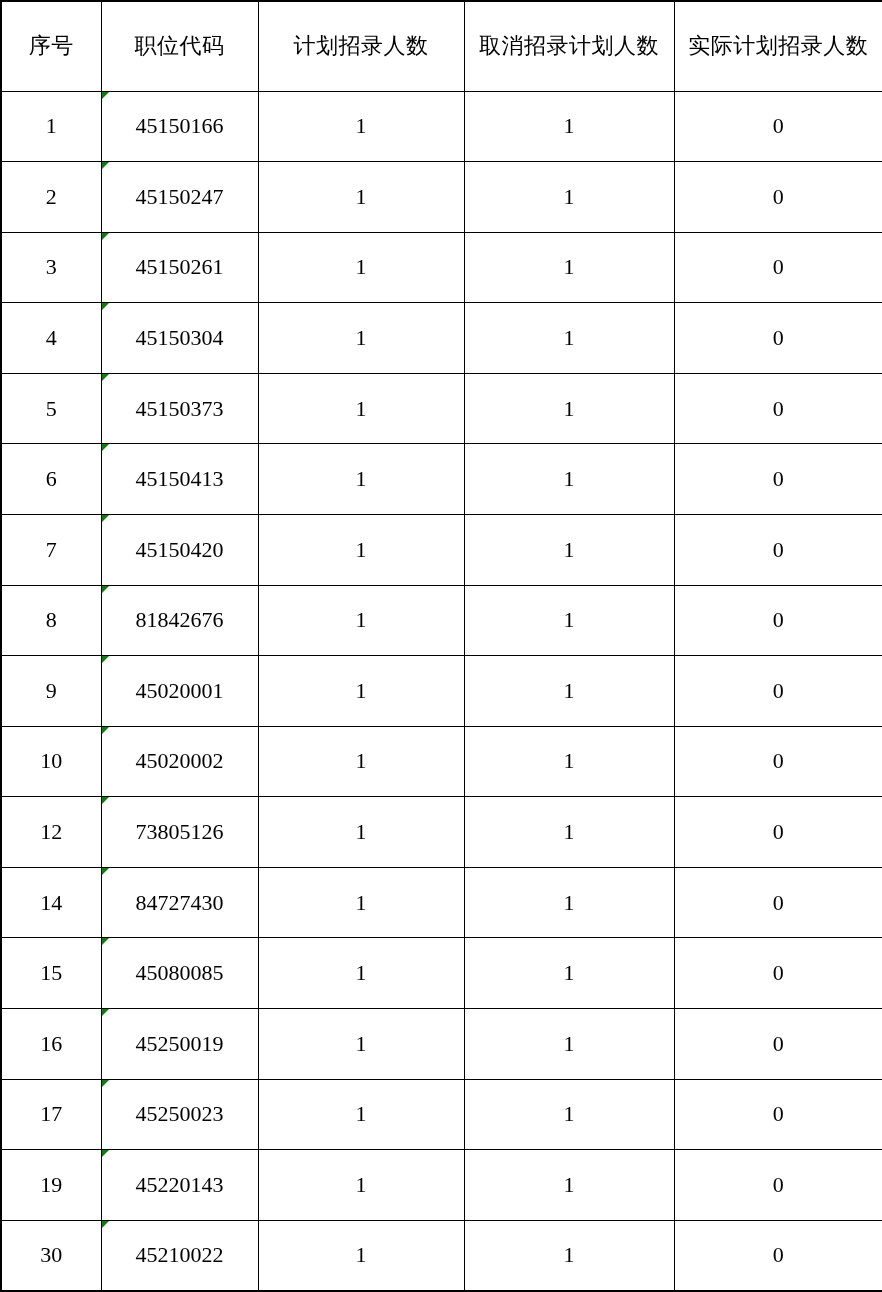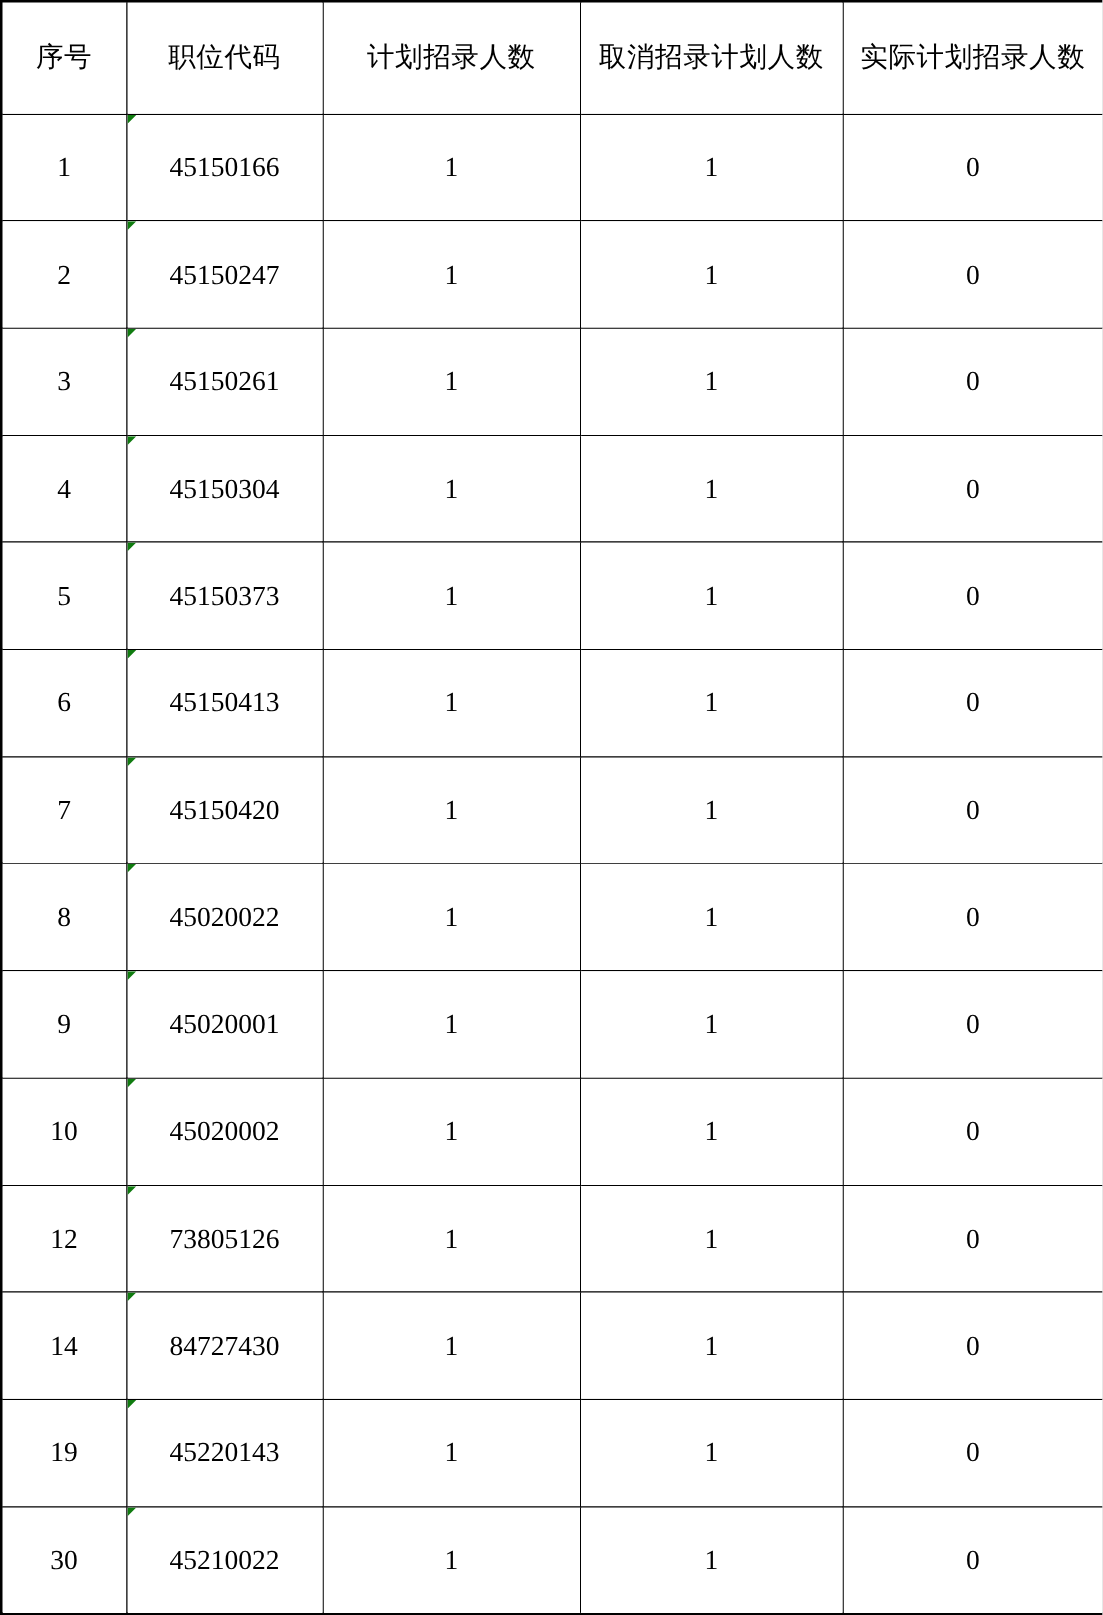--- a/index.html
+++ b/index.html
@@ -132,21 +132,21 @@
         </tr>
         <tr>
           <td><span>7</span></td>
           <td><span class="err-tri"></span><span>45150420</span></td>
           <td><span>1</span></td>
           <td><span>1</span></td>
           <td><span>0</span></td>
         </tr>
         <tr>
           <td><span>8</span></td>
-          <td><span class="err-tri"></span><span>45020022</span></td>
+          <td><span class="err-tri"></span><span>81842676</span></td>
           <td><span>1</span></td>
           <td><span>1</span></td>
           <td><span>0</span></td>
         </tr>
         <tr>
           <td><span>9</span></td>
           <td><span class="err-tri"></span><span>45020001</span></td>
           <td><span>1</span></td>
           <td><span>1</span></td>
           <td><span>0</span></td>
@@ -161,20 +161,41 @@
         <tr>
           <td><span>12</span></td>
           <td><span class="err-tri"></span><span>73805126</span></td>
           <td><span>1</span></td>
           <td><span>1</span></td>
           <td><span>0</span></td>
         </tr>
         <tr>
           <td><span>14</span></td>
           <td><span class="err-tri"></span><span>84727430</span></td>
+          <td><span>1</span></td>
+          <td><span>1</span></td>
+          <td><span>0</span></td>
+        </tr>
+        <tr>
+          <td><span>15</span></td>
+          <td><span class="err-tri"></span><span>45080085</span></td>
+          <td><span>1</span></td>
+          <td><span>1</span></td>
+          <td><span>0</span></td>
+        </tr>
+        <tr>
+          <td><span>16</span></td>
+          <td><span class="err-tri"></span><span>45250019</span></td>
+          <td><span>1</span></td>
+          <td><span>1</span></td>
+          <td><span>0</span></td>
+        </tr>
+        <tr>
+          <td><span>17</span></td>
+          <td><span class="err-tri"></span><span>45250023</span></td>
           <td><span>1</span></td>
           <td><span>1</span></td>
           <td><span>0</span></td>
         </tr>
         <tr>
           <td><span>19</span></td>
           <td><span class="err-tri"></span><span>45220143</span></td>
           <td><span>1</span></td>
           <td><span>1</span></td>
           <td><span>0</span></td>

